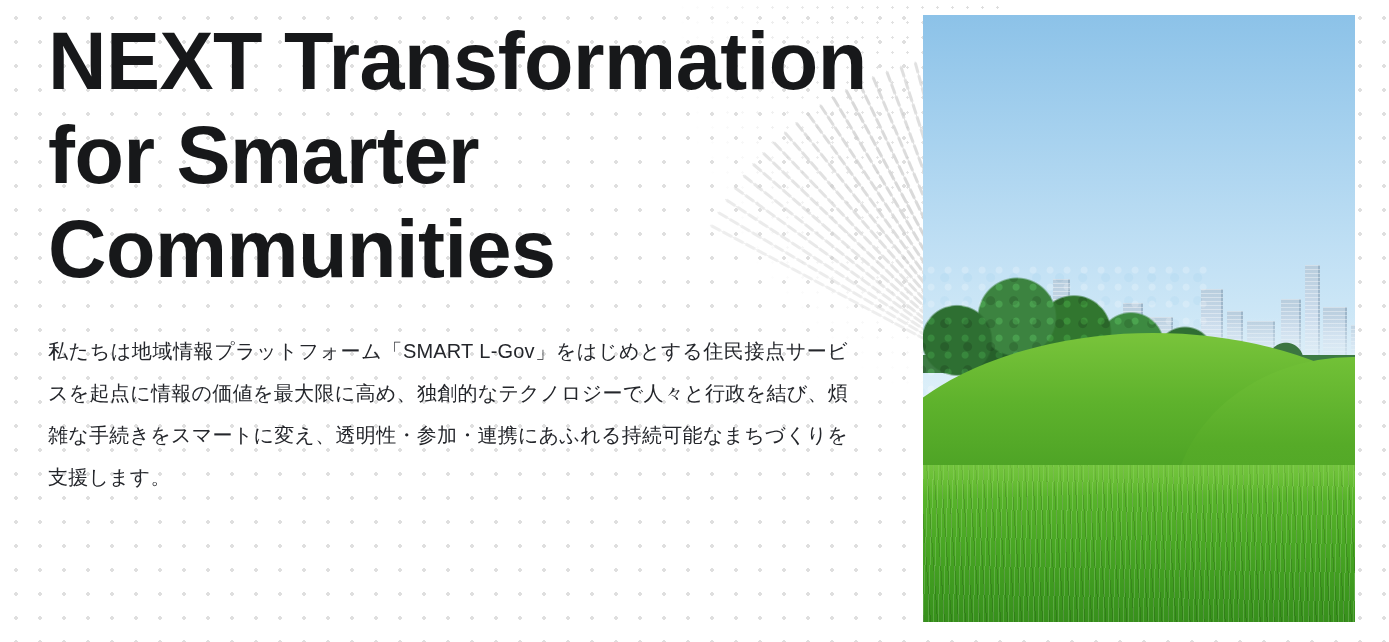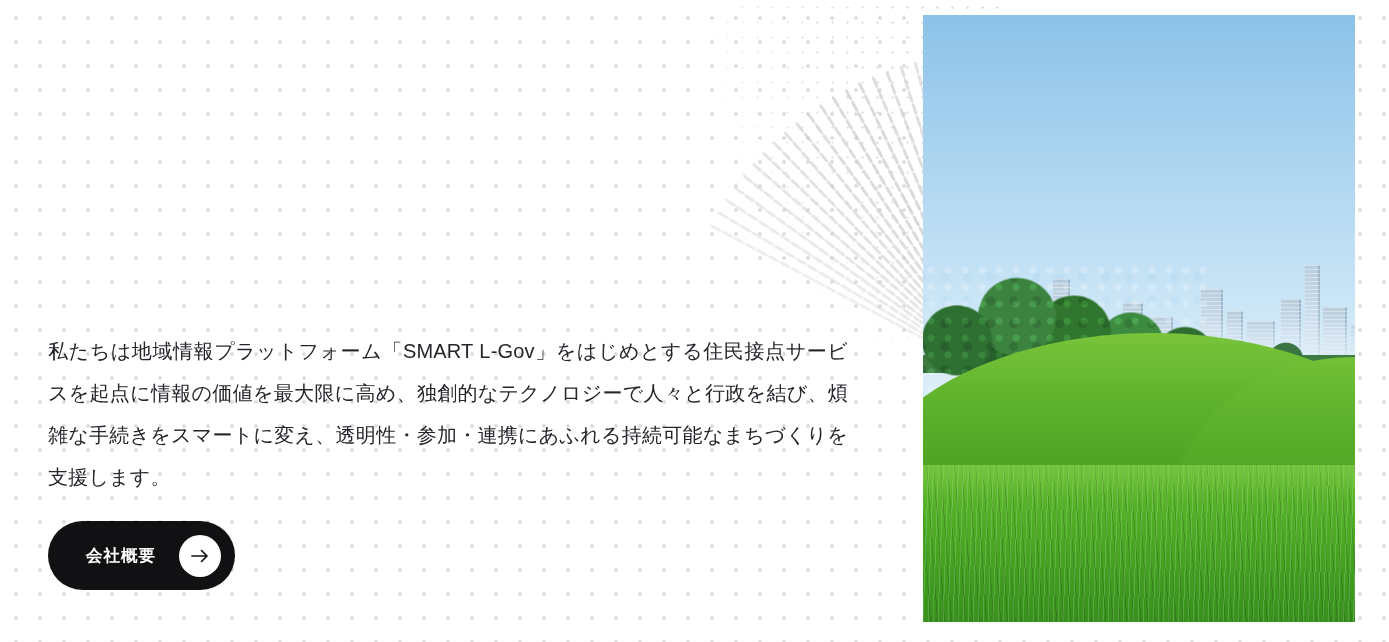--- a/index.html
+++ b/index.html
@@ -306,31 +306,26 @@
       <span class="ray" style="transform: rotate(-12.6deg); opacity: 0.59;"></span>
       <span class="ray" style="transform: rotate(-10deg); opacity: 0.56;"></span>
       <span class="ray" style="transform: rotate(-7.4deg); opacity: 0.53;"></span>
       <span class="ray" style="transform: rotate(-4.8deg); opacity: 0.49;"></span>
       <span class="ray" style="transform: rotate(-2.2deg); opacity: 0.46;"></span>
       <span class="ray" style="transform: rotate(0.4deg); opacity: 0.42;"></span>
       <span class="ray" style="transform: rotate(3deg); opacity: 0.39;"></span>
     </div>
 
   <div class="content">
+    <h1 class="headline">NEXT Transformation
+for Smarter
+Communities</h1>
 
     <p class="lede">私たちは地域情報プラットフォーム「SMART L-Gov」をはじめとする住民接点サービスを起点に情報の価値を最大限に高め、独創的なテクノロジーで人々と行政を結び、煩雑な手続きをスマートに変え、透明性・参加・連携にあふれる持続可能なまちづくりを支援します。</p>
 
-    <a class="cta" href="#">
-      <span class="cta-label">会社概要</span>
-      <span class="cta-arrow">
-        <svg width="18" height="14" viewBox="0 0 18 14" aria-hidden="true">
-          <path d="M1 7h14M10.5 1.5L16 7l-5.5 5.5" fill="none" stroke="#111113" stroke-width="1.7" stroke-linecap="round" stroke-linejoin="round"></path>
-        </svg>
-      </span>
-    </a>
   </div>
 
   <div class="photo">
     <div class="sky"></div>
 
     <div class="skyline" id="skyline">
         <span class="tower" style="left: 428px; width: 18px; height: 36px;"></span>
         <span class="tower" style="left: 400px; width: 24px; height: 54px;"></span>
         <span class="tower" style="left: 382px; width: 15px; height: 96px;"></span>
         <span class="tower" style="left: 358px; width: 20px; height: 62px;"></span>

